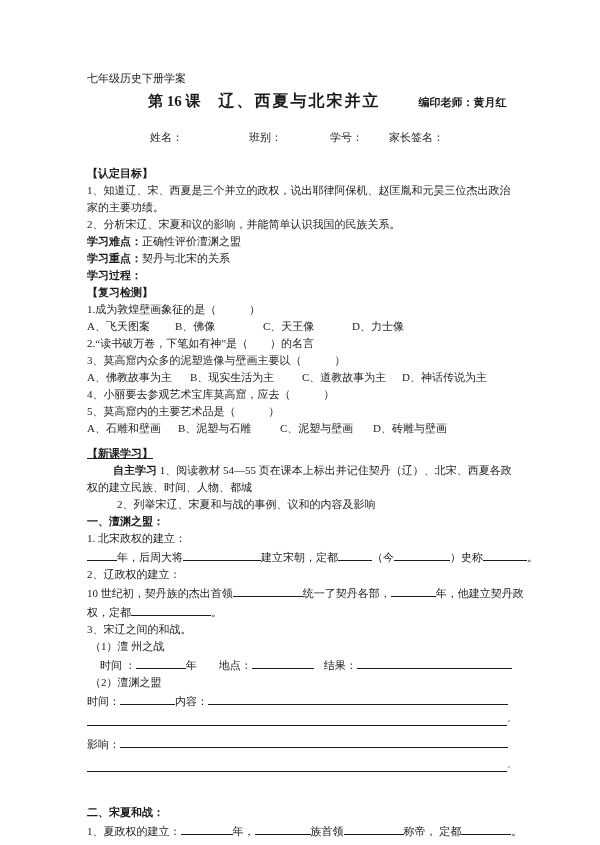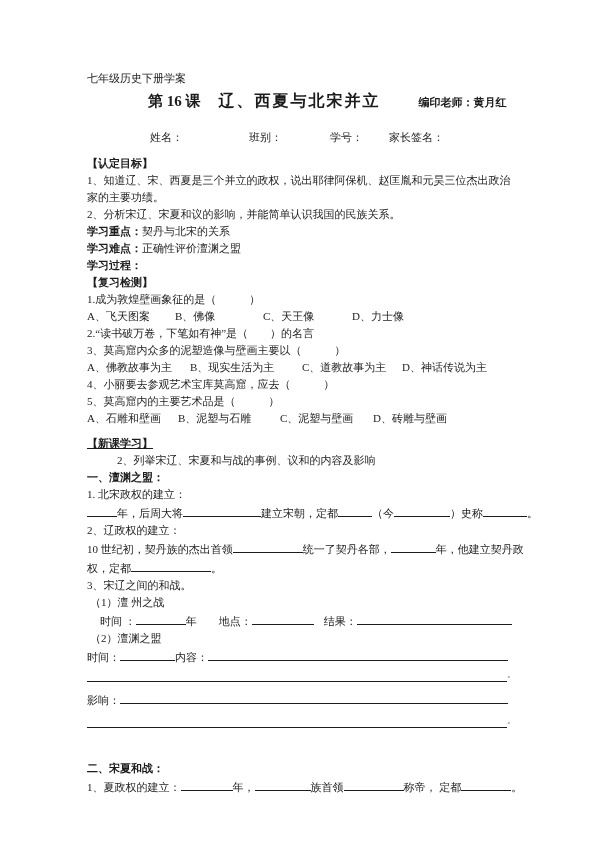--- a/index.html
+++ b/index.html
@@ -13,21 +13,21 @@
   .course-label{font-size:11px;}
   .title-row{display:flex;align-items:baseline;margin-top:5px;white-space:nowrap;}
   .lesson-no{font-size:15px;font-weight:bold;margin-left:61px;}
   .lesson-title{font-size:16px;font-weight:bold;margin-left:18px;letter-spacing:2px;}
   .teacher{font-size:11px;font-weight:bold;margin-left:38px;}
   .fields-row{display:flex;margin-top:18px;white-space:nowrap;}
   .fields-row .f1{margin-left:63px;}
   .fields-row .f2{margin-left:66px;}
   .fields-row .f3{margin-left:48px;}
   .fields-row .f4{margin-left:26px;}
-  .sec-heading{font-weight:bold;margin-top:9px;}
+  .sec-heading{font-weight:bold;margin-top:19px;}
   .para{margin:0;}
   .kv{white-space:nowrap;}
   .q{white-space:nowrap;}
   .opts{display:flex;white-space:nowrap;}
   .opts>span{flex:none;display:inline-block;}
   .self-study{text-indent:26px;}
   .task2{padding-left:30px;}
   .fill-line{white-space:nowrap;margin:0;}
   .blank{display:inline-block;border-bottom:1px solid #1c1c1c;height:13px;vertical-align:baseline;}
   .tiny-period{font-size:8px;vertical-align:5px;}
@@ -53,24 +53,24 @@
     <span class="f1">姓名：</span>
     <span class="f2">班别：</span>
     <span class="f3">学号：</span>
     <span class="f4">家长签名：</span>
   </div>
 
   <div class="sec-heading">【认定目标】</div>
   <p class="para">1、知道辽、宋、西夏是三个并立的政权，说出耶律阿保机、赵匡胤和元昊三位杰出政治家的主要功绩。</p>
   <p class="para">2、分析宋辽、宋夏和议的影响，并能简单认识我国的民族关系。</p>
   <div class="kv">
-    <span class="bold">学习重点：</span><span>契丹与北宋的关系</span>
+    <span class="bold">学习难点：</span><span>正确性评价澶渊之盟</span>
   </div>
   <div class="kv">
-    <span class="bold">学习难点：</span><span>正确性评价澶渊之盟</span>
+    <span class="bold">学习重点：</span><span>契丹与北宋的关系</span>
   </div>
   <div class="kv bold">学习过程：</div>
 
   <div class="sec-heading mt2" style="margin-top:0;">【复习检测】</div>
 
   <div class="q">1.成为敦煌壁画象征的是（　　　）</div>
   <div class="opts">
     <span style="width:88px">A、飞天图案</span>
     <span style="width:88px">B、佛像</span>
     <span style="width:89px">C、天王像</span>
@@ -91,20 +91,24 @@
 
   <div class="q">5、莫高窟内的主要艺术品是（　　　）</div>
   <div class="opts">
     <span style="width:91px">A、石雕和壁画</span>
     <span style="width:102px">B、泥塑与石雕</span>
     <span style="width:93px">C、泥塑与壁画</span>
     <span>D、砖雕与壁画</span>
   </div>
 
   <div class="sec-heading" style="margin-top:8px;text-decoration:underline;">【新课学习】</div>
+  <p class="para self-study">
+    <span class="bold">自主学习</span>
+    <span>1、阅读教材 54—55 页在课本上标出并记住契丹（辽）、北宋、西夏各政权的建立民族、时间、人物、都城</span>
+  </p>
   <p class="para task2">2、列举宋辽、宋夏和与战的事例、议和的内容及影响</p>
 
   <div class="bold">一、澶渊之盟：</div>
   <div>1. 北宋政权的建立：</div>
 
   <div class="fill-line">
     <span class="blank" style="width:30px"></span><span>年，后周大将</span><span class="blank" style="width:78px"></span><span>建立宋朝，定都</span><span class="blank" style="width:34px"></span><span>（今</span><span class="blank" style="width:56px"></span><span>）史称</span><span class="blank" style="width:44px"></span><span>。</span>
   </div>
 
   <div>2、辽政权的建立：</div>

